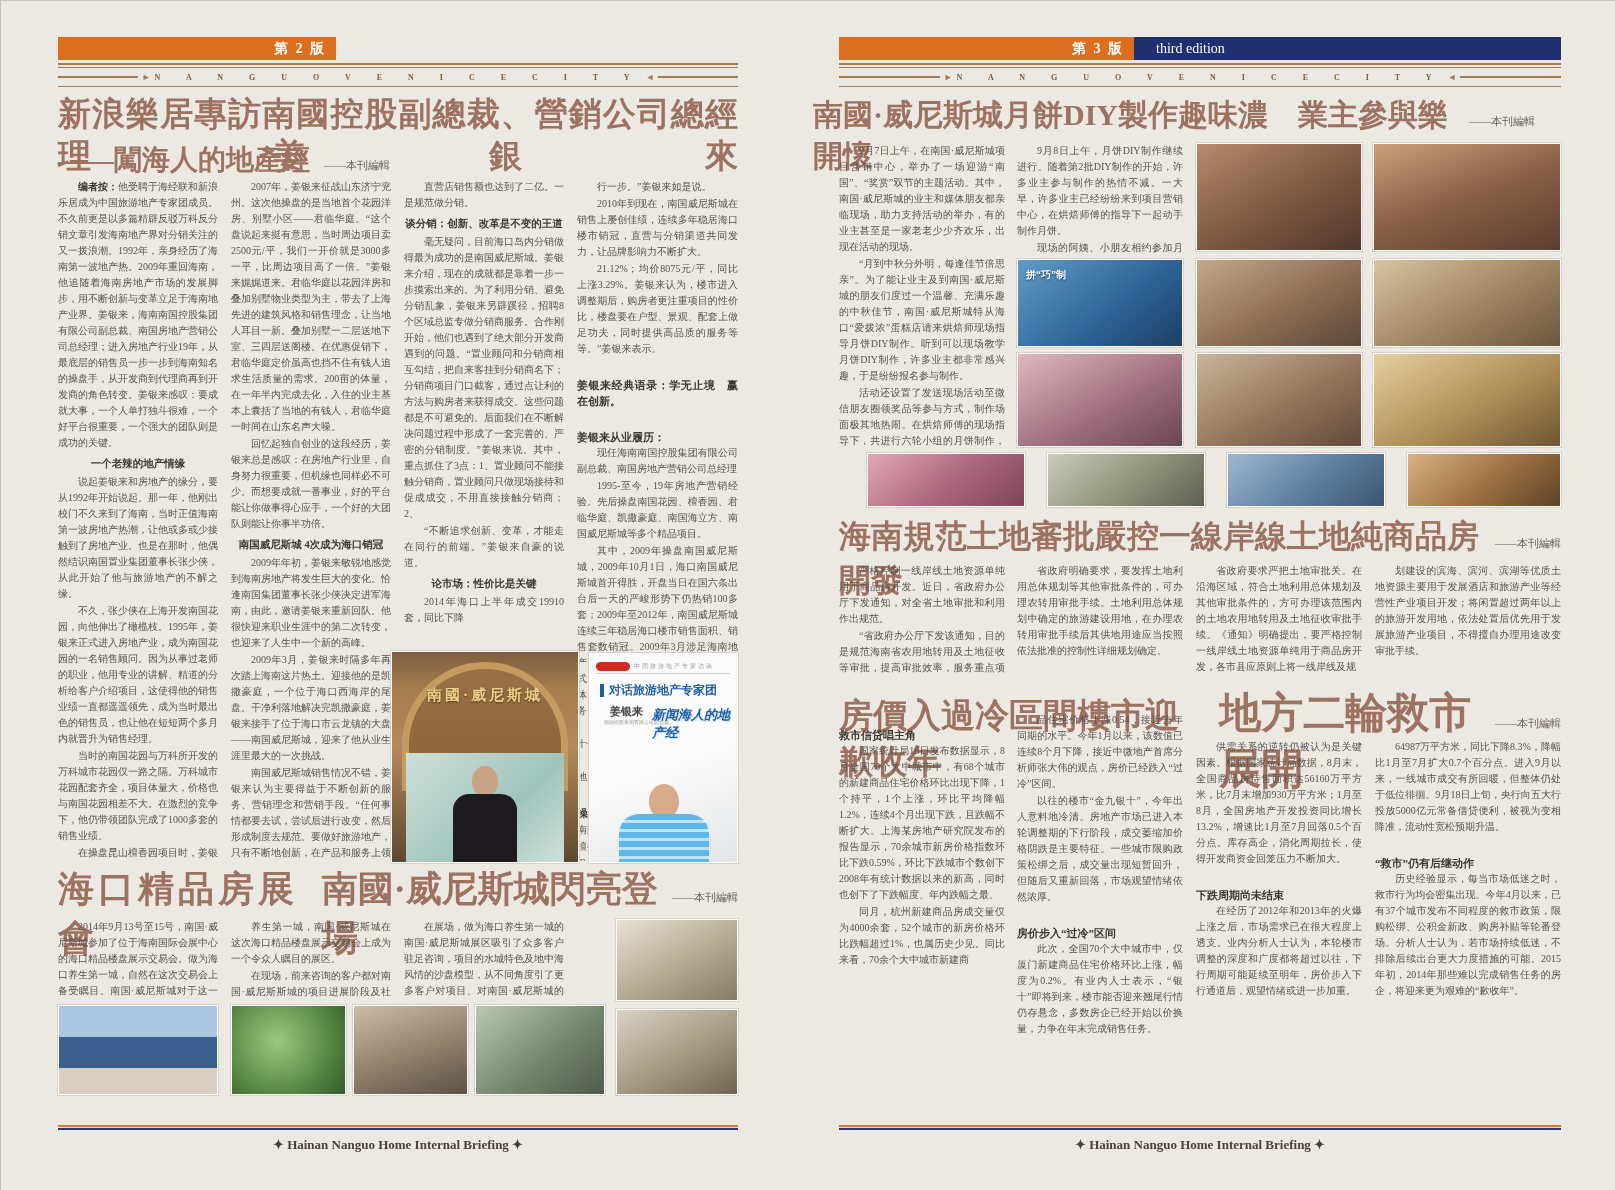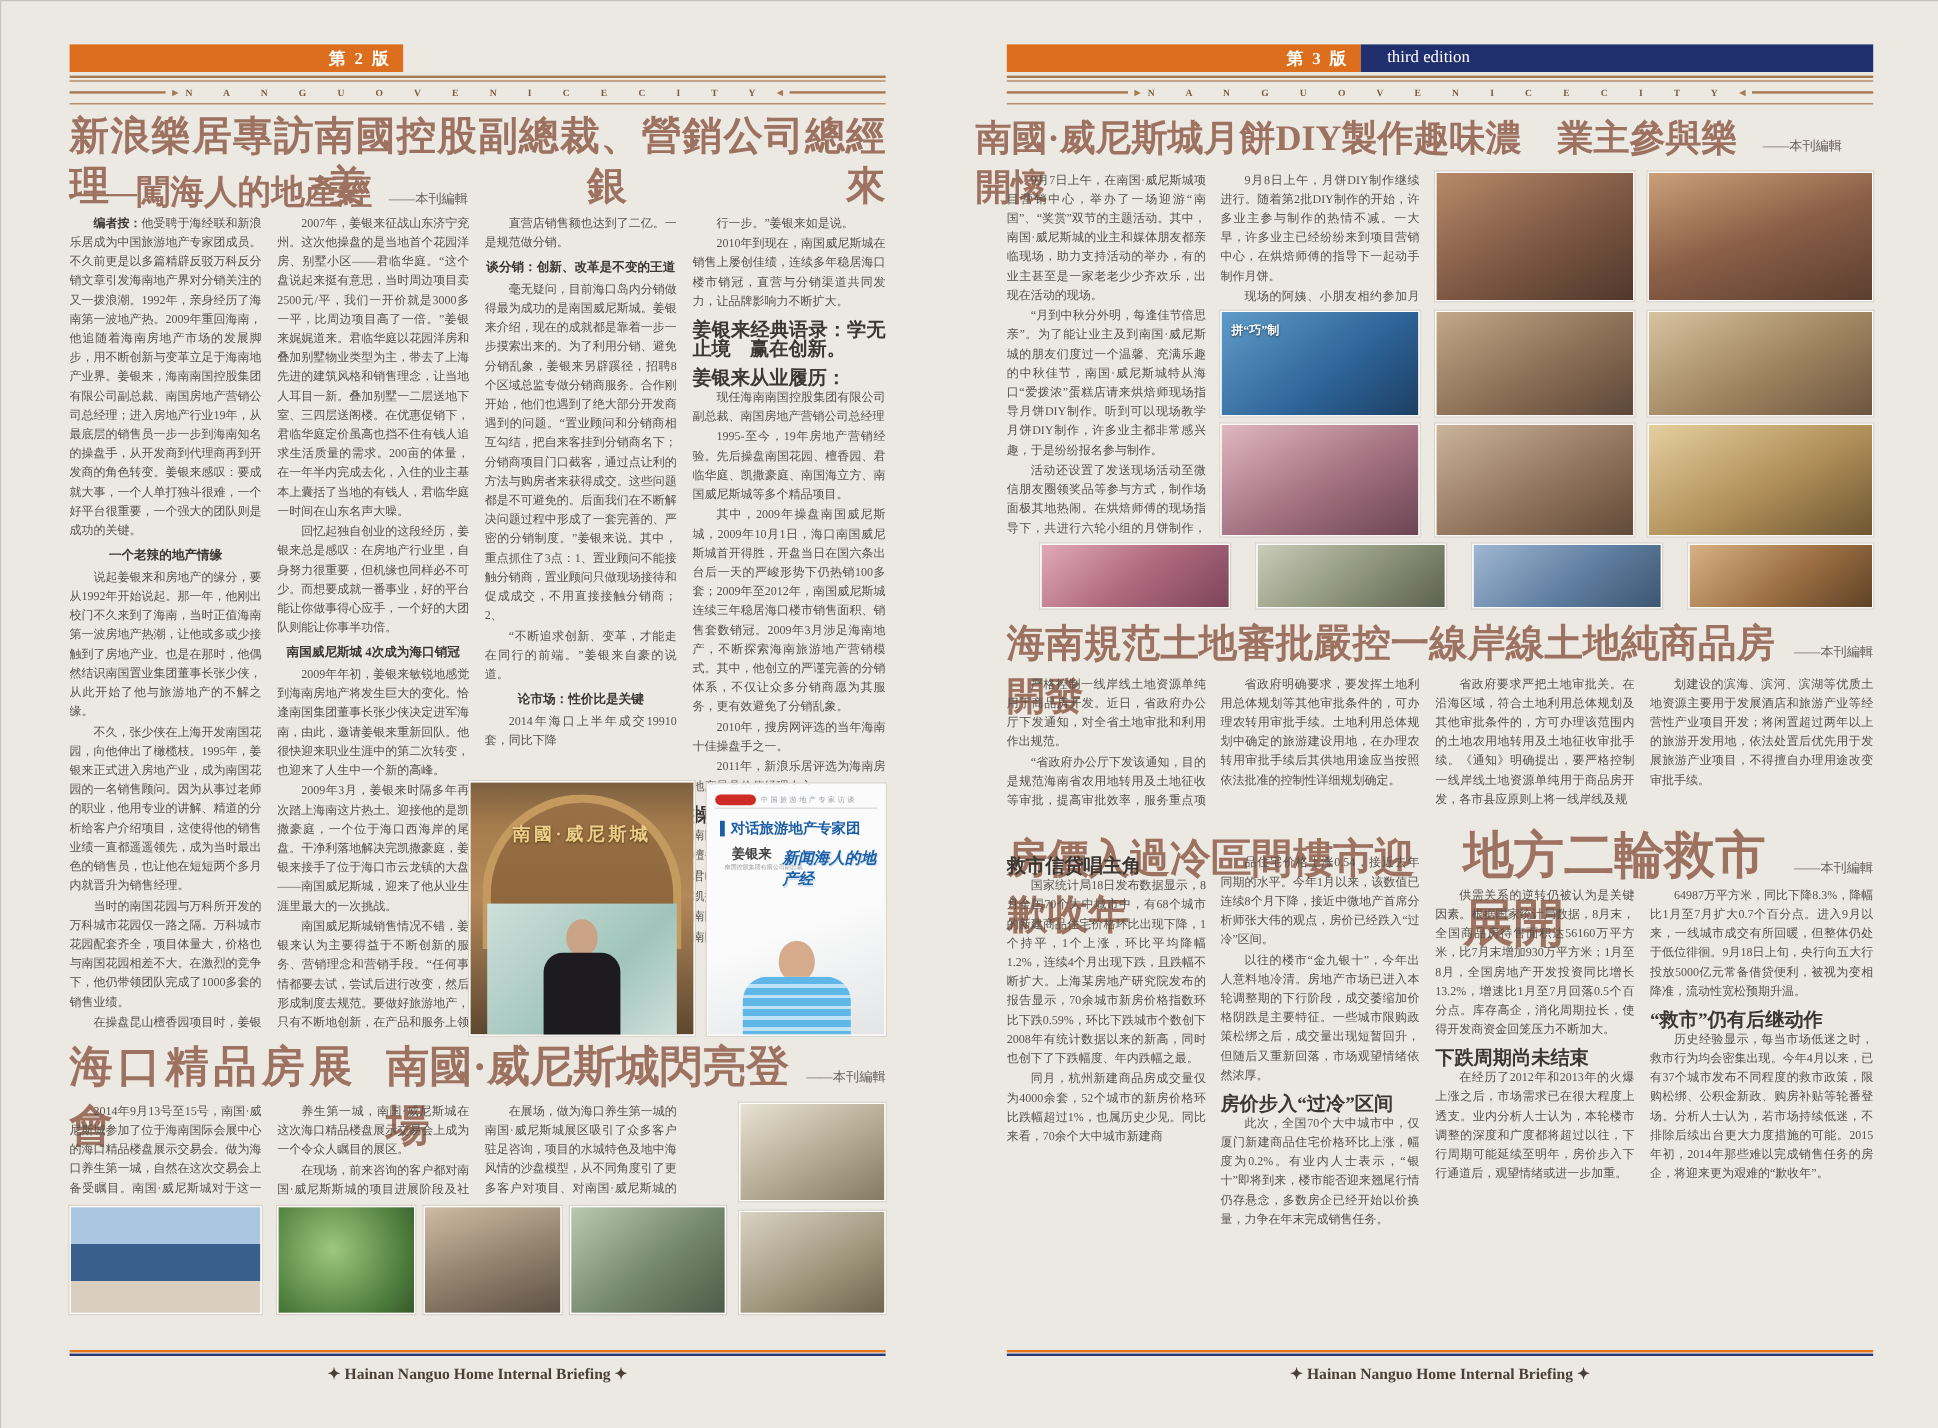--- a/index.html
+++ b/index.html
@@ -18,21 +18,21 @@
   .masthead .letters{font-size:8px;letter-spacing:12px;color:#7c5c3e;font-weight:bold;}
   
   .hl{font-family:"Liberation Serif","DejaVu Serif",serif;color:#9d7260;font-weight:600;}
   .hl-just{text-align:justify;text-align-last:justify;}
   .byline{font-size:11px;color:#6b635c;font-weight:normal;white-space:nowrap;}
   .hlrow{display:flex;align-items:baseline;}
   .col{overflow:hidden;text-align:justify;}
   .para{margin:0 0 1px 0;text-indent:2em;font-size:10px;line-height:16px;color:#56514b;}
   .para b{color:#3e3935;}
   .subhead{font-weight:bold;text-align:center;font-size:10.5px;color:#3c3733;margin:5px 0 3px;line-height:15px;}
-  .boldline{font-weight:bold;font-size:16px;color:#3c3733;line-height:16px;margin-top:8px;}
+  .boldline{font-weight:bold;font-size:11px;color:#3c3733;line-height:16px;margin-top:20px;}
   .listline{font-size:10px;line-height:17px;color:#56514b;}
   
   .photo{position:absolute;box-sizing:border-box;border:1px solid #fff;box-shadow:0 0 0 1px #d8d2c8;overflow:hidden;}
   .cap{position:absolute;color:#fff;font-size:10px;text-shadow:0 1px 2px rgba(0,0,0,.6);}
   
   .archbg{background:linear-gradient(180deg,#7d5f40 0%,#a77d4e 18%,#b4895a 45%,#5d4730 100%);}
   .arch{position:absolute;top:10px;left:10px;right:10px;height:58%;border:7px solid #c59a5f;border-bottom:none;border-radius:110px 110px 0 0;background:linear-gradient(180deg,#9a7146,#8a6238);}
   .archtxt{position:absolute;top:34px;left:0;right:0;text-align:center;color:#ecd08a;font-size:15px;letter-spacing:3px;font-weight:bold;text-shadow:0 1px 2px rgba(60,30,0,.7);}
   .mappanel{position:absolute;bottom:0;left:14px;right:14px;height:52%;background:linear-gradient(135deg,#cfe0da,#9fc4bb 60%,#cfe0da);}
   .suitman{position:absolute;bottom:0;left:50%;transform:translateX(-50%);width:64px;height:96px;}
@@ -98,20 +98,21 @@
       <p class="para">直营店销售额也达到了二亿。一是规范做分销。</p>
       <div class="subhead">谈分销：创新、改革是不变的王道</div>
       <p class="para">毫无疑问，目前海口岛内分销做得最为成功的是南国威尼斯城。姜银来介绍，现在的成就都是靠着一步一步摸索出来的。为了利用分销、避免分销乱象，姜银来另辟蹊径，招聘8个区域总监专做分销商服务。合作刚开始，他们也遇到了绝大部分开发商遇到的问题。“置业顾问和分销商相互勾结，把自来客挂到分销商名下；分销商项目门口截客，通过点让利的方法与购房者来获得成交。这些问题都是不可避免的。后面我们在不断解决问题过程中形成了一套完善的、严密的分销制度。”姜银来说。其中，重点抓住了3点：1、置业顾问不能接触分销商，置业顾问只做现场接待和促成成交，不用直接接触分销商；2、</p>
       <p class="para">“不断追求创新、变革，才能走在同行的前端。”姜银来自豪的说道。</p>
       <div class="subhead">论市场：性价比是关键</div>
       <p class="para">2014年海口上半年成交19910套，同比下降</p>
     </div>
   <div class="abs col" style="left:576px;top:178px;width:161px;height:682px;">
       <p class="para">行一步。”姜银来如是说。</p>
       <p class="para">2010年到现在，南国威尼斯城在销售上屡创佳绩，连续多年稳居海口楼市销冠，直营与分销渠道共同发力，让品牌影响力不断扩大。</p>
+      <p class="para">21.12%；均价8075元/平，同比上涨3.29%。姜银来认为，楼市进入调整期后，购房者更注重项目的性价比，楼盘要在户型、景观、配套上做足功夫，同时提供高品质的服务等等。”姜银来表示。</p>
       <div class="boldline">姜银来经典语录：学无止境　赢在创新。</div>
       <div class="boldline">姜银来从业履历：</div>
       <p class="para">现任海南南国控股集团有限公司副总裁、南国房地产营销公司总经理</p>
       <p class="para">1995-至今，19年房地产营销经验。先后操盘南国花园、檀香园、君临华庭、凯撒豪庭、南国海立方、南国威尼斯城等多个精品项目。</p>
       <p class="para">其中，2009年操盘南国威尼斯城，2009年10月1日，海口南国威尼斯城首开得胜，开盘当日在国六条出台后一天的严峻形势下仍热销100多套；2009年至2012年，南国威尼斯城连续三年稳居海口楼市销售面积、销售套数销冠。2009年3月涉足海南地产，不断探索海南旅游地产营销模式。其中，他创立的严谨完善的分销体系，不仅让众多分销商愿为其服务，更有效避免了分销乱象。</p>
       <p class="para">2010年，搜房网评选的当年海南十佳操盘手之一。</p>
       <p class="para">2011年，新浪乐居评选为海南房地产最具价值经理人之一。</p>
       <div class="boldline">操盘项目：</div>
       <div class="listline">南国花园（上海）</div>
       <div class="listline">檀香园一号（昆山）</div>

